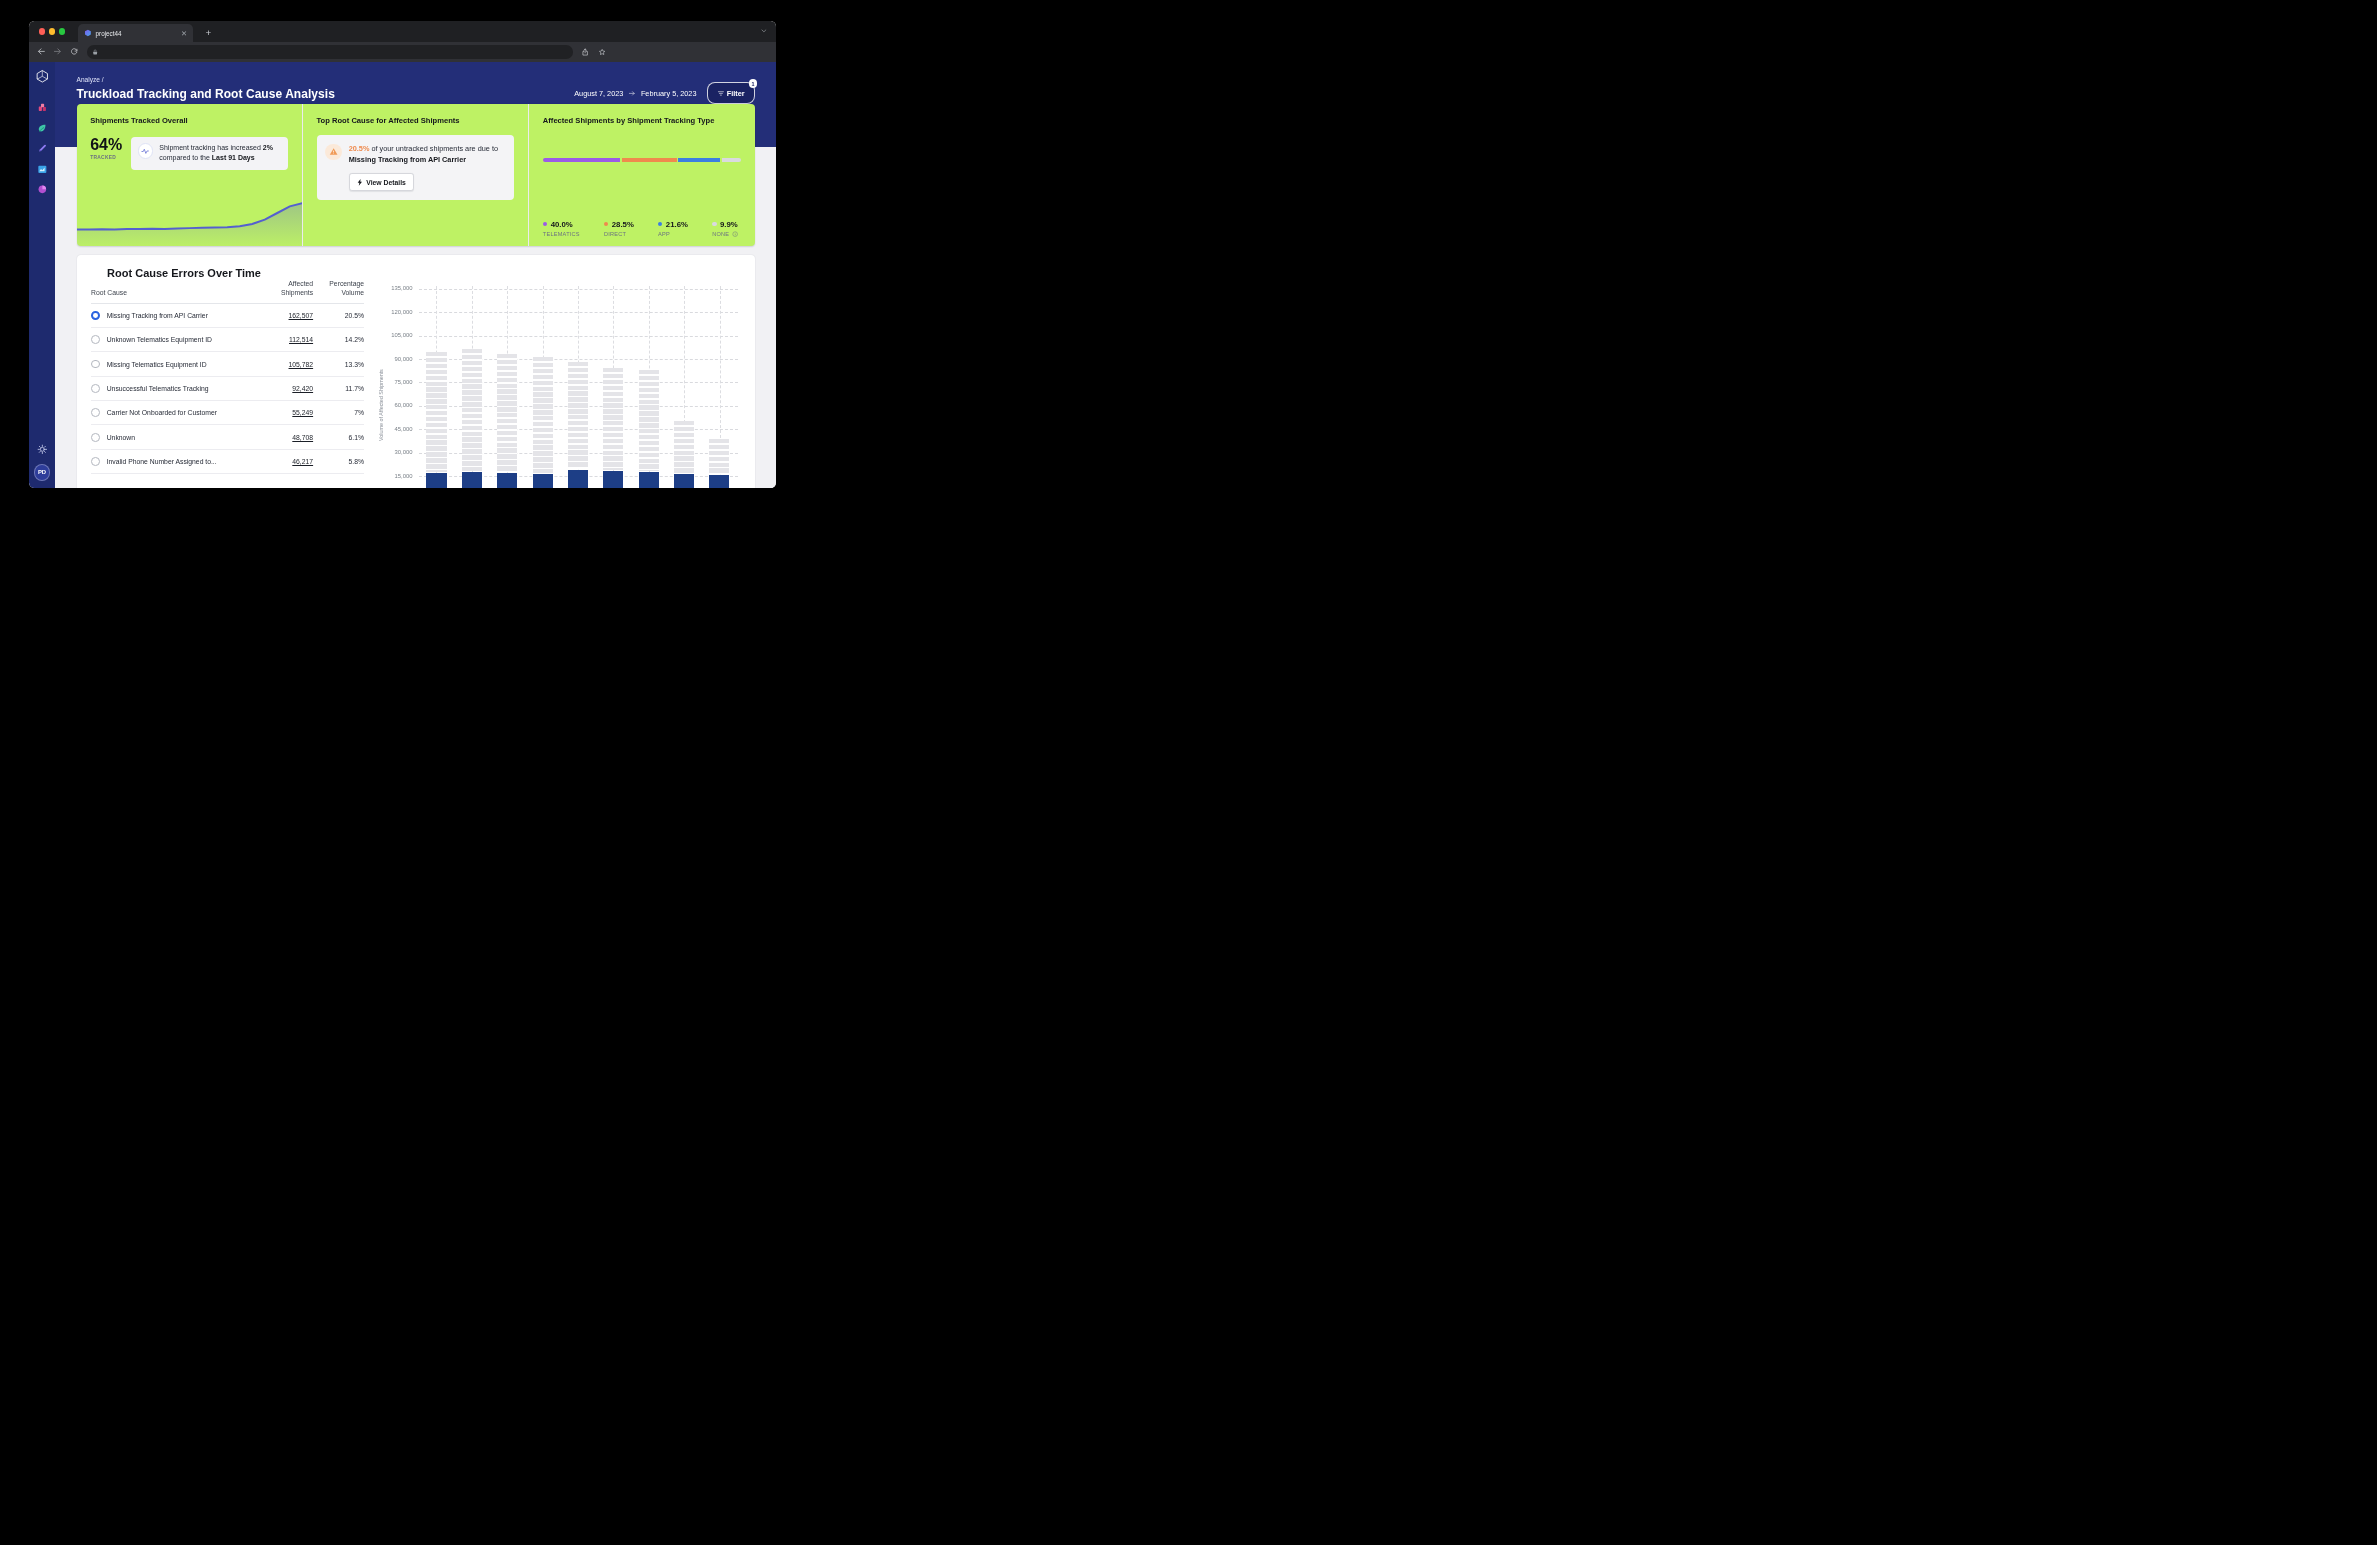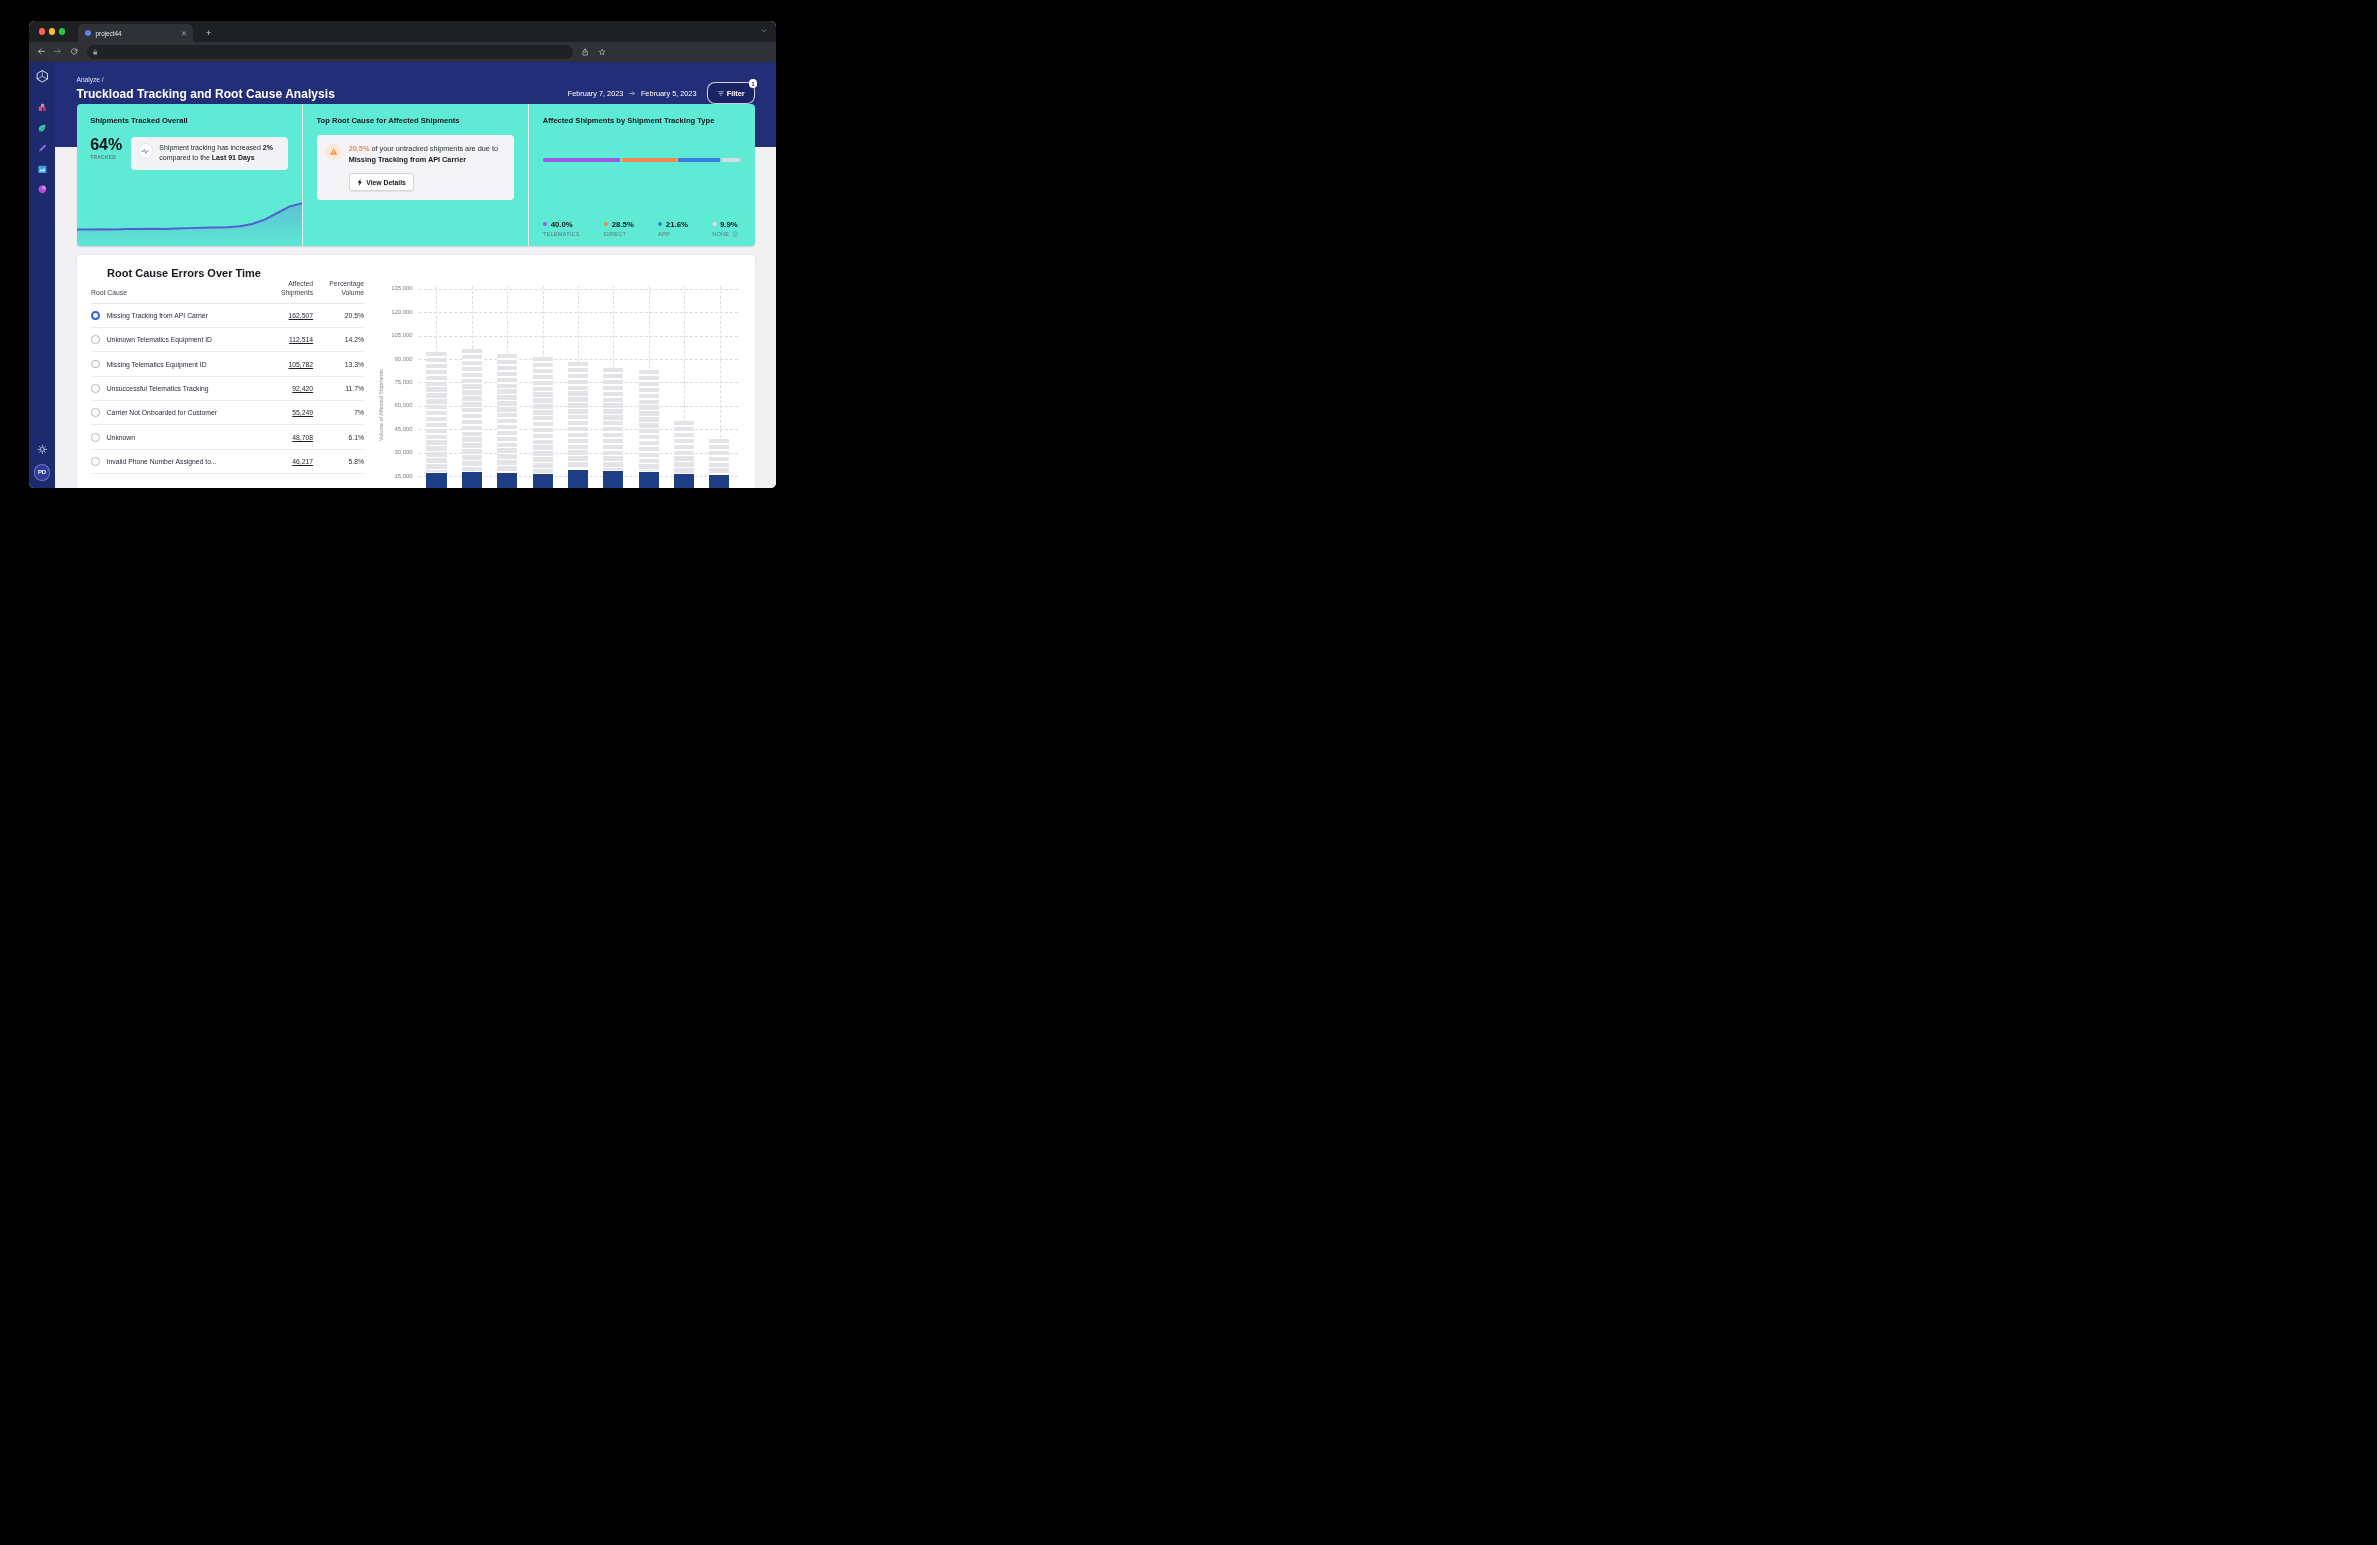--- a/index.html
+++ b/index.html
@@ -34,21 +34,21 @@
   .main { flex:1; background:#f1f1f4; position:relative; }
   .band { background:#232e78; height:85px; padding:14.6px 21.5px 0; position:relative; }
   .crumb { color:#dfe3f9; font-size:6.6px; font-weight:500; }
   .page-title { color:#fff; font-size:12px; font-weight:700; margin-top:3.9px; letter-spacing:0.05px; }
   .band-right { position:absolute; right:21.5px; top:20.5px; display:flex; align-items:center; gap:5.9px; }
   .dates { color:#fff; font-size:7.3px; display:flex; align-items:center; gap:4.9px; }
   .filterbtn { position:relative; margin-left:4.9px; background:#1a2363; border:0.5px solid rgba(255,255,255,.8); border-radius:8px; height:22px; padding:0 8.8px; display:flex; align-items:center; gap:2px; color:#fff; font-size:7.3px; font-weight:600; cursor:pointer; }
   .fbadge { position:absolute; top:-3.9px; right:-3.9px; width:8.8px; height:8.8px; border-radius:50%; background:#fff; color:#1a2363; font-size:5.4px; font-weight:700; display:flex; align-items:center; justify-content:center; }
 
   
-  .cards { margin:-43px 21.5px 0; background:#5eead4; border-radius:3.9px; box-shadow:0 0.5px 1.5px rgba(16,24,40,.14); display:flex; height:142px; position:relative; }
+  .cards { margin:-43px 21.5px 0; background:#bef264; border-radius:3.9px; box-shadow:0 0.5px 1.5px rgba(16,24,40,.14); display:flex; height:142px; position:relative; }
   .card { flex:1; padding:12.7px 13.7px; position:relative; }
   .card + .card { border-left:0.5px solid #ebebee; }
   .card-title { font-size:7.6px; font-weight:700; color:#15171c; }
 
   .tracked-row { display:flex; margin-top:11.7px; gap:8.8px; align-items:flex-start; }
   .big-val { font-size:16px; font-weight:800; color:#0f1117; line-height:1; }
   .big-sub { font-size:4.9px; font-weight:700; letter-spacing:.06em; color:#6b7280; margin-top:2.4px; }
   .insight { flex:1; background:#f3f3f6; border-radius:3.9px; padding:6.3px 6.8px; display:flex; gap:5.9px; align-items:flex-start; }
   .insight-ic { width:15.6px; height:15.6px; flex:none; border-radius:50%; background:#fff; border:0.5px solid #dfe3f6; display:flex; align-items:center; justify-content:center; }
   .insight-tx { font-size:7px; color:#1f2430; line-height:1.45; }
@@ -220,21 +220,21 @@
       </div>
       <div class="avatar">PD</div>
     </div>
 
     <div class="main">
       <div class="band">
         <div class="crumb">Analyze /</div>
         <div class="page-title">Truckload Tracking and Root Cause Analysis</div>
         <div class="band-right">
           <div class="dates">
-            <span>February 7, 2023</span>
+            <span>August 7, 2023</span>
             <svg width="7.8" height="6.8" viewBox="0 0 24 24">
               <path d="M3 12h17M14 6l6 6-6 6" fill="none" stroke="#fff" stroke-width="1.8" stroke-linecap="round" stroke-linejoin="round"></path>
             </svg>
             <span>February 5, 2023</span>
           </div>
           <button class="filterbtn">
             <svg width="7.8" height="6.8" viewBox="0 0 24 24">
               <path d="M3 6h18M6.5 12h11M10 18h4" stroke="#fff" stroke-width="2" stroke-linecap="round" fill="none"></path>
             </svg>
             <span>Filter</span>

